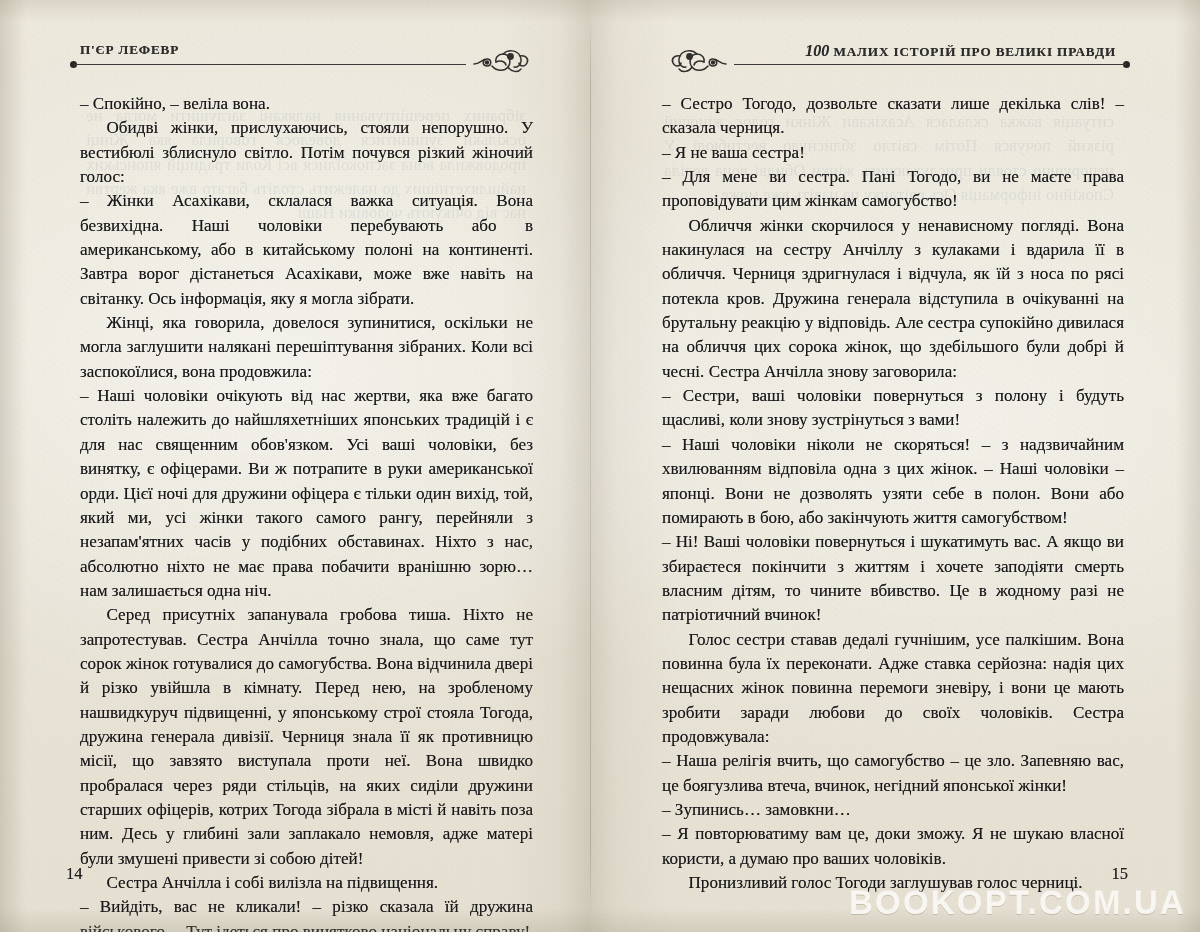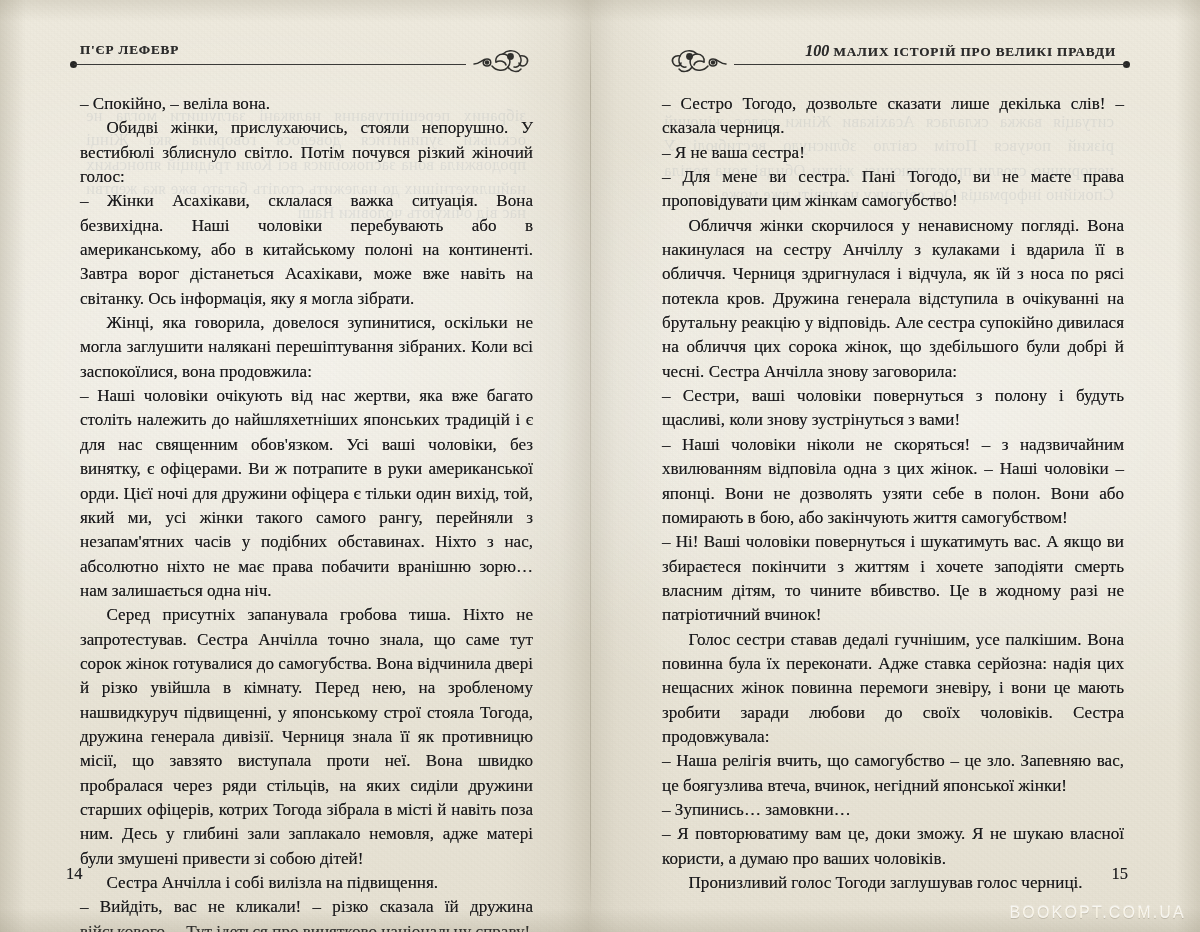--- a/index.html
+++ b/index.html
@@ -200,23 +200,23 @@
   }
   .page-left  .folio { left: 66px; }
   .page-right .folio { right: 72px; }
 
   
   .watermark {
     position: absolute;
     right: 14px;
     bottom: 10px;
     font-family: "Liberation Sans", "DejaVu Sans", sans-serif;
-    font-size: 16px;
+    font-size: 33px;
     letter-spacing: 2.2px;
-    font-weight: 400;
+    font-weight: 700;
     color: #ffffff;
     opacity: .72;
     text-shadow:
       0 1px 0 rgba(120,113,95,.40),
       0 -1px 0 rgba(255,255,255,.5);
     pointer-events: none;
     white-space: nowrap;
     mix-blend-mode: luminosity;
   }
 </style>

